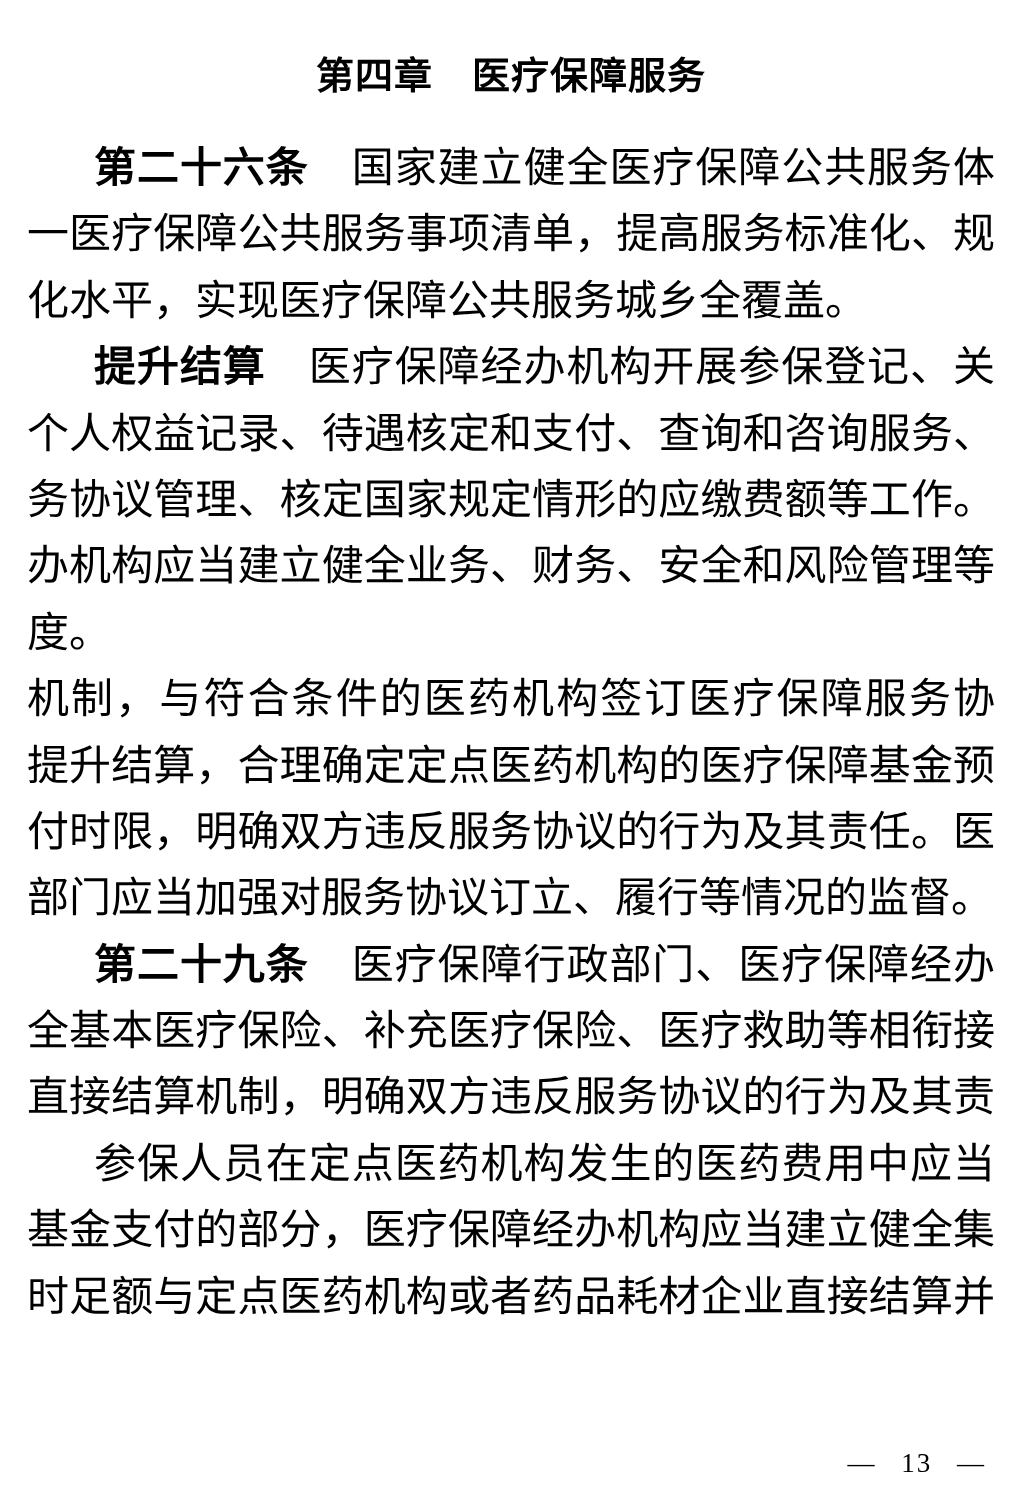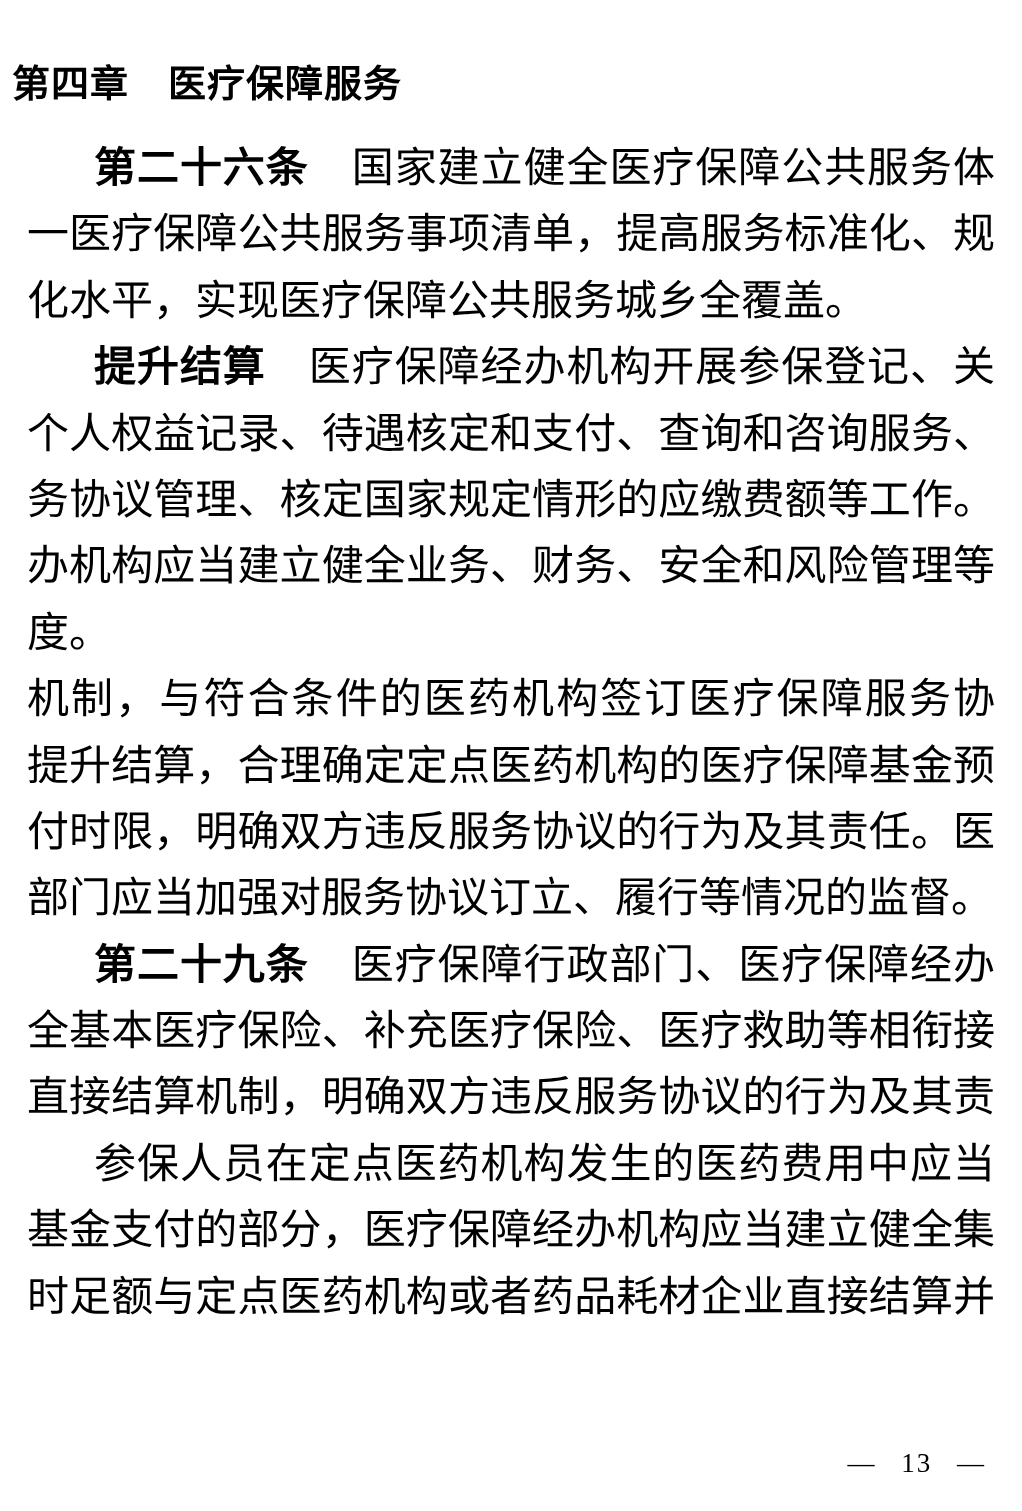--- a/index.html
+++ b/index.html
@@ -15,21 +15,22 @@
     background: #ffffff;
     color: #000000;
     font-family: "Liberation Serif", "DejaVu Serif", serif;
     overflow: hidden;
   }
   .chapter-title {
     position: absolute;
     top: 50px;
     left: 0;
     right: 0;
-    margin: 12px;
+    margin: 4px;
+    text-align: center;
     font-size: 38px;
     line-height: 44px;
     font-weight: bold;
     letter-spacing: 1px;
     font-family: Liberation Serif, serif;
   }
   .doc-body {
     position: absolute;
     top: 135px;
     left: 27px;

